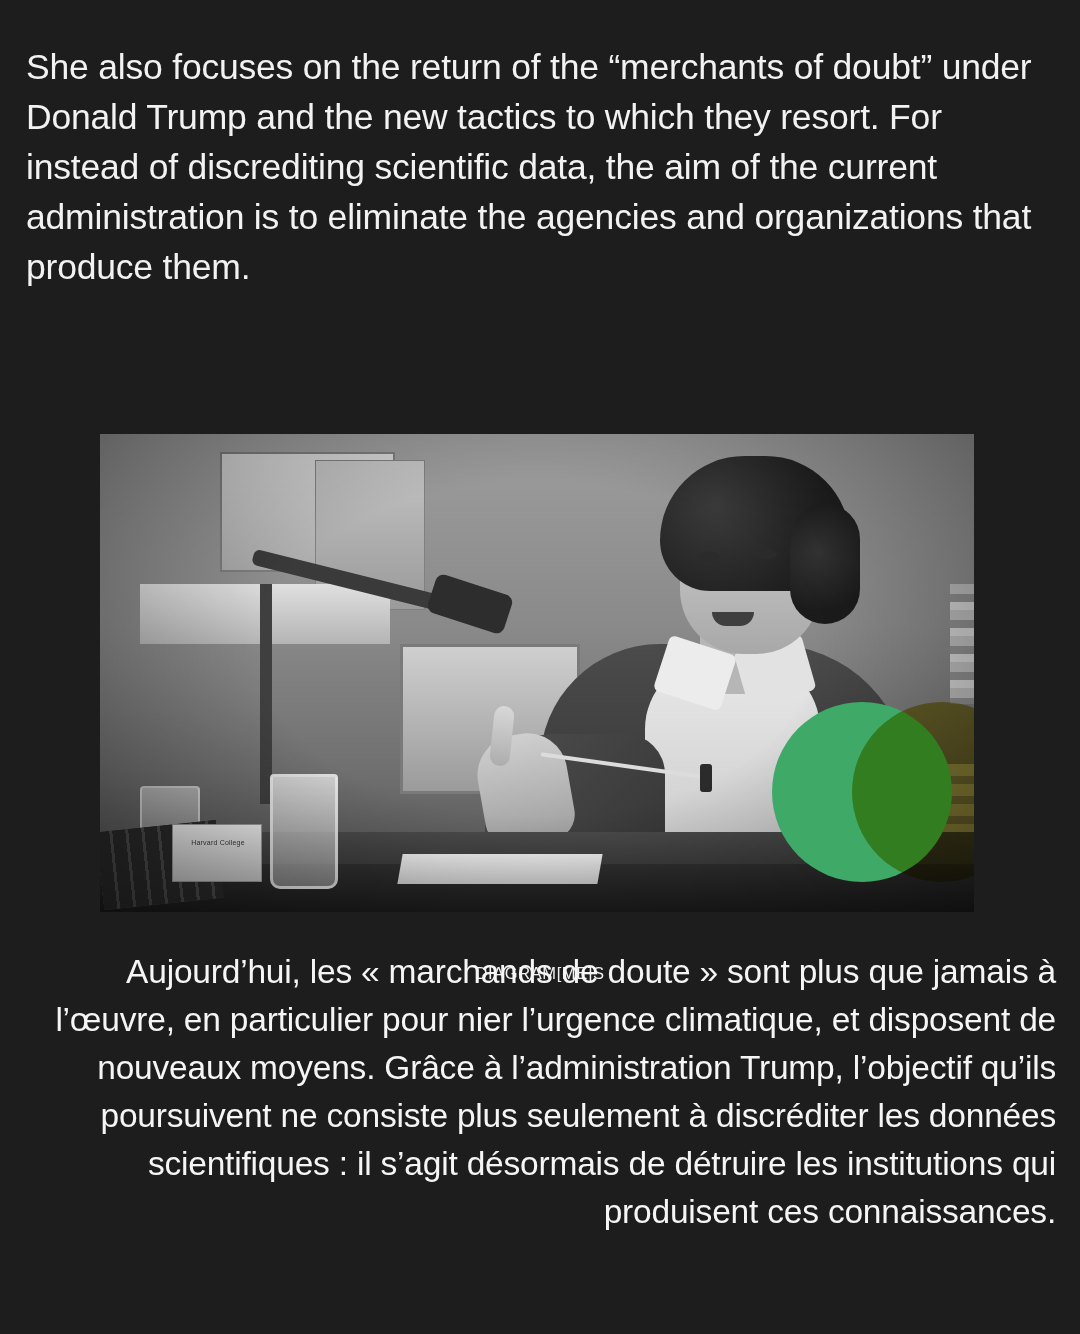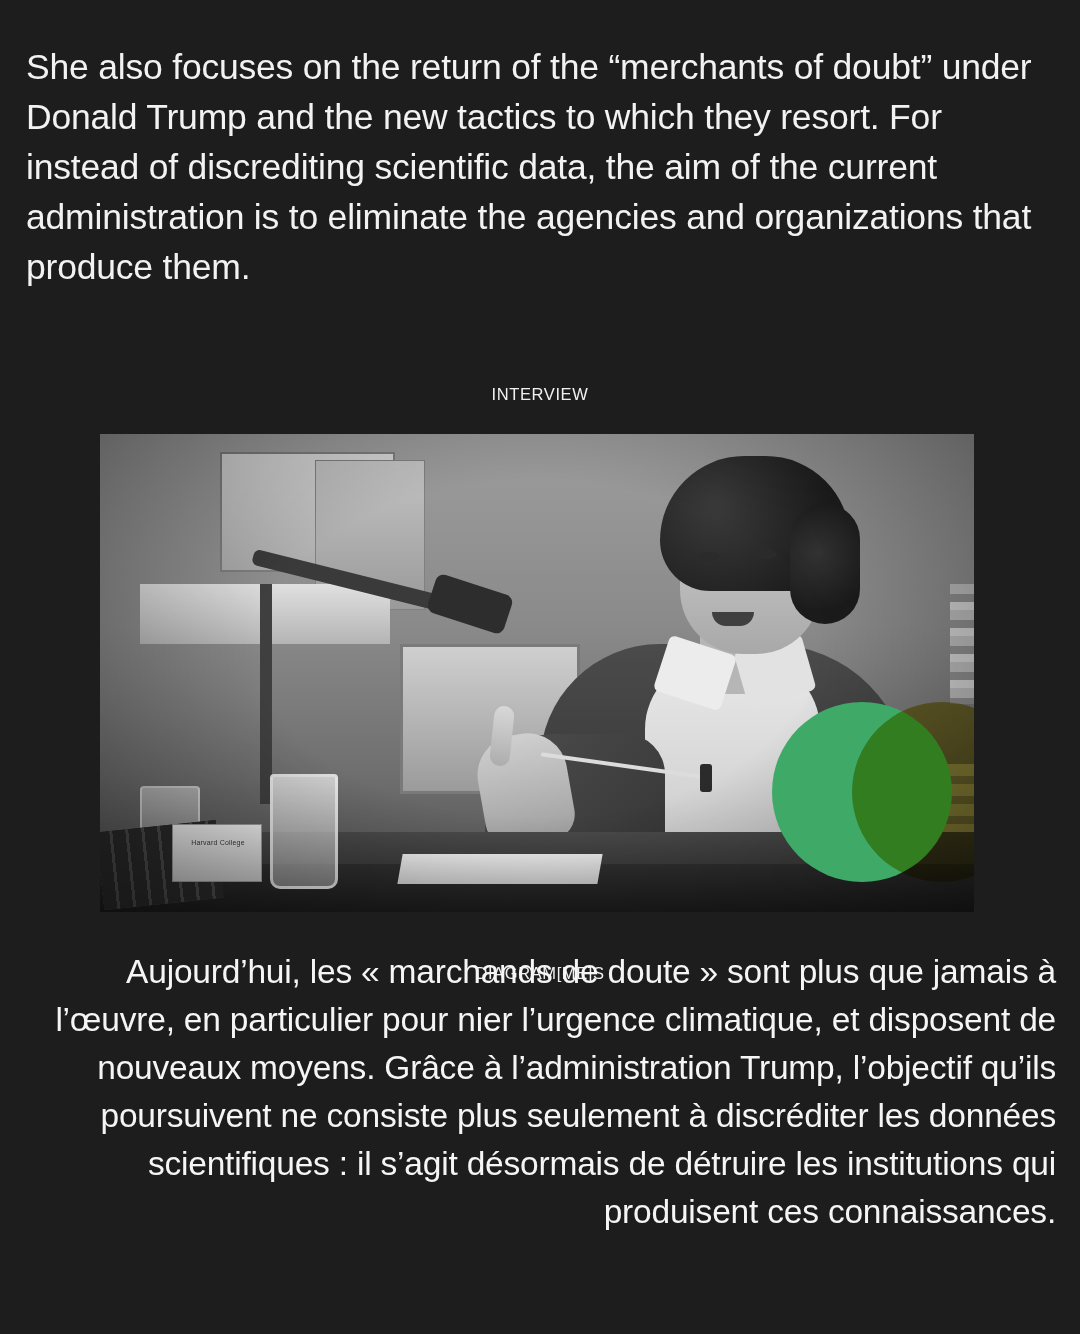--- a/index.html
+++ b/index.html
@@ -231,21 +231,20 @@
     color: #f5f5f5;
   }
 </style>
 </head>
 <body>
 
 <div class="page">
 
   <p class="intro">She also focuses on the return of the “merchants of doubt” under Donald Trump and the new tactics to which they resort. For instead of discrediting scientific data, the aim of the current administration is to eliminate the agencies and organizations that produce them.</p>
 
-  <div class="label-top">INTERVIEW</div>
 
   <div class="media">
     <div class="photo">
       <div class="ph ph-wall"></div>
       <div class="ph ph-shelf-box"></div>
       <div class="ph ph-shelf-box2"></div>
       <div class="ph ph-papers"></div>
       <div class="ph ph-lamp-pole"></div>
       <div class="ph ph-lamp-arm"></div>
       <div class="ph ph-lamp-head"></div>

